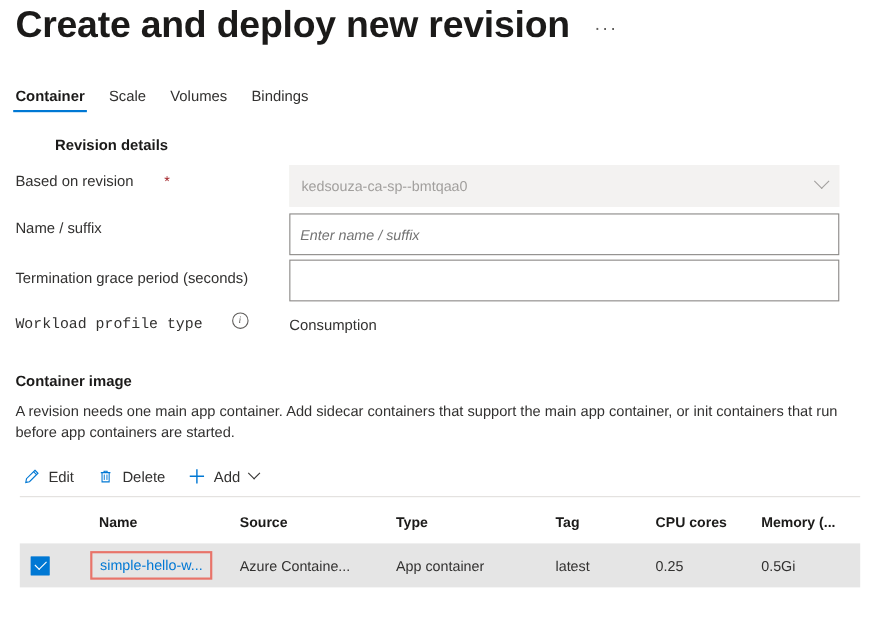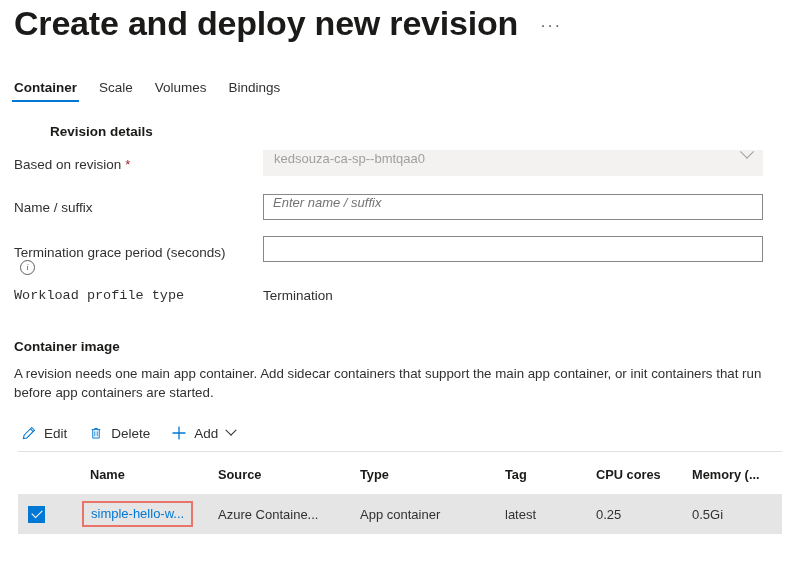--- a/index.html
+++ b/index.html
@@ -85,22 +85,23 @@
   #revision-details-heading { top: 124px; padding-left: 36px; }
   #container-image-heading  { top: 339px; }
 
   
   .form-label {
     position: absolute;
     left: 14px;
     font-size: 13.5px;
     color: #323130;
     display: flex;
-    align-items: flex-start;
+    align-items: flex-end;
     white-space: nowrap;
+    gap: 24px;
   }
   .req-star {
     color: #a4262c;
     margin-left: 4px;
     font-size: 13px;
   }
   .info-icon {
     display: inline-flex;
     align-items: center;
     justify-content: center;
@@ -115,24 +116,24 @@
     margin-left: 6px;
     line-height: 1;
     cursor: pointer;
   }
 
   .field {
     position: absolute;
     left: 263px;
     width: 500px;
     box-sizing: border-box;
-    height: 26px;
+    height: 38px;
     font-size: 13px;
     display: flex;
-    align-items: flex-start;
+    align-items: center;
   }
   .field.dropdown {
     background: #f3f2f1;
     border: 1px solid #f3f2f1;
     color: #a19f9d;
     padding: 0 10px;
     justify-content: space-between;
     cursor: pointer;
   }
   .field.textbox {
@@ -321,21 +322,21 @@
 
 <div class="form-label" style="top:245px;flex-direction:column;">
   <span>Termination grace period (seconds)</span>
   <span class="info-icon">i</span>
 </div>
 <div class="field textbox" style="top:236px;">
   <span class="placeholder"></span>
 </div>
 
 <div class="form-label" style="top:288px;font-family:Liberation Mono, monospace;">Workload profile type</div>
-<div class="static-value" style="top:288px;">Termination</div>
+<div class="static-value" style="top:288px;">Consumption</div>
 
 <div class="section-heading" id="container-image-heading">Container image</div>
 
 <div class="description">A revision needs one main app container. Add sidecar containers that support the main app container, or init containers that run before app containers are started.</div>
 
 <div class="command-bar">
   <div class="cmd">
     <span class="glyph">
       <svg width="15" height="15" viewBox="0 0 16 16" fill="none">
         <path d="M11.5 1.6l2.9 2.9-8.2 8.2-3.6.7.7-3.6z" stroke="#0078d4" stroke-width="1.1" fill="none"></path>

